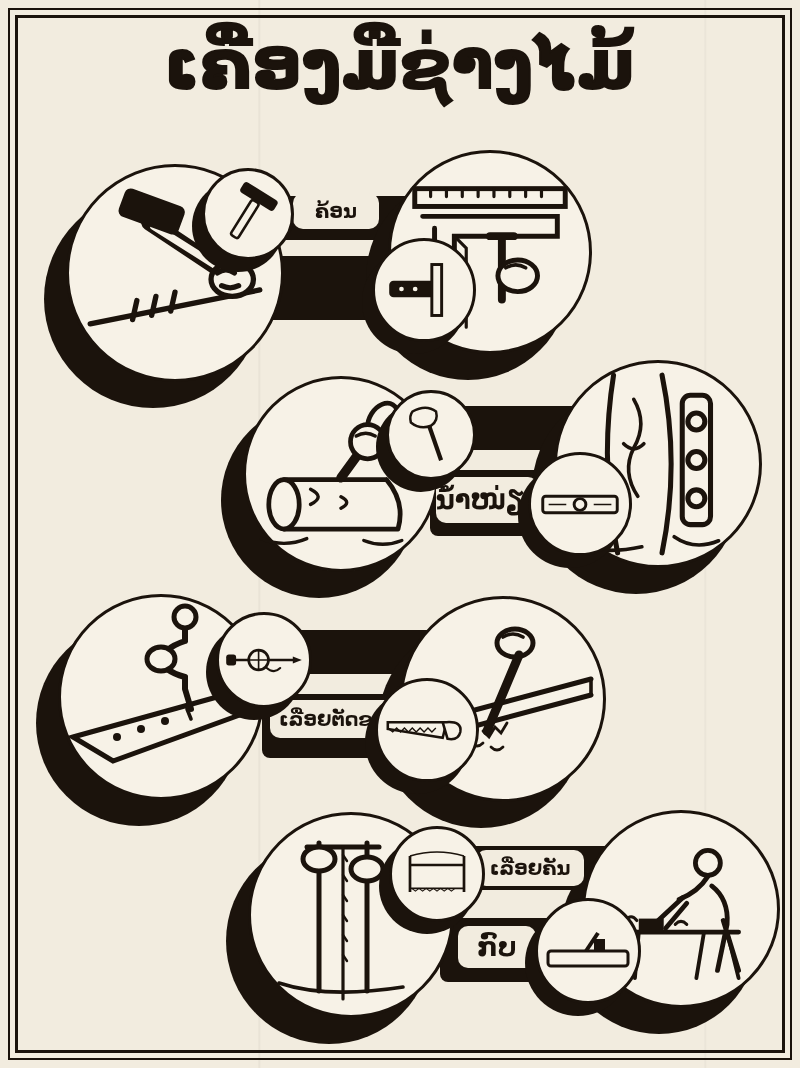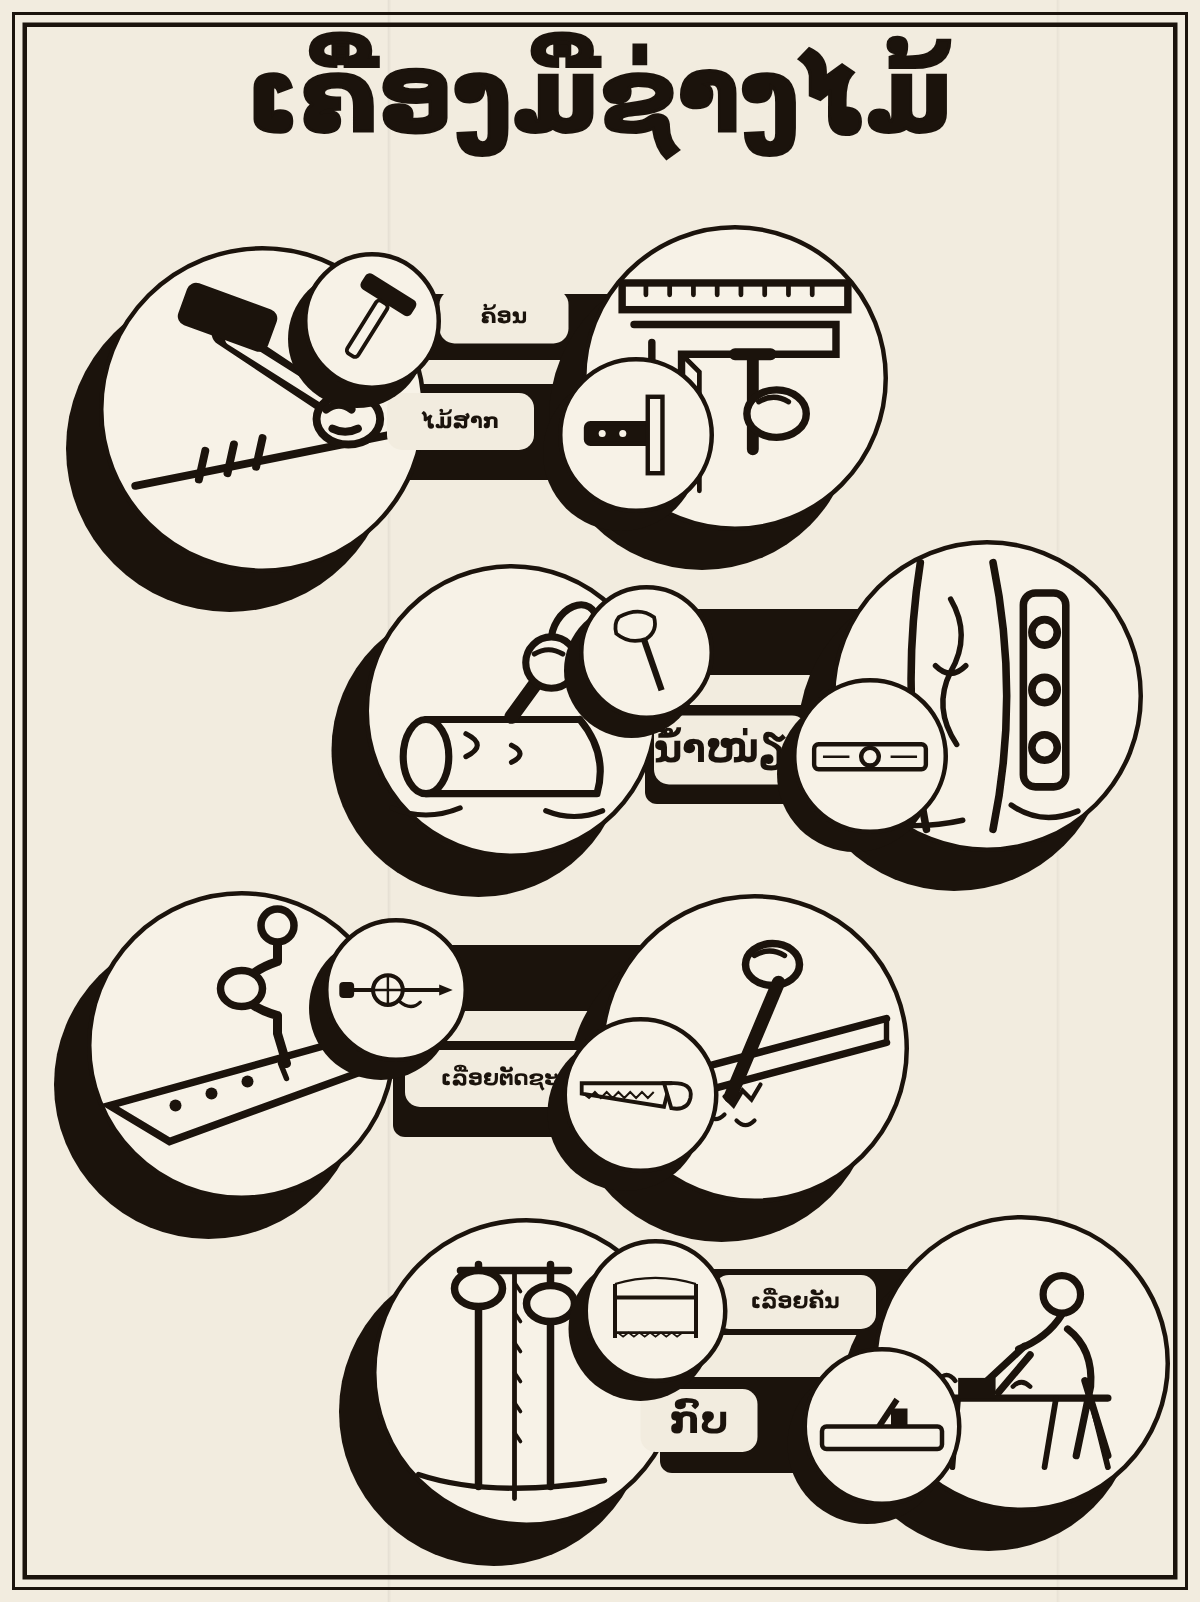--- a/index.html
+++ b/index.html
@@ -30,21 +30,21 @@
   .bar{position:absolute;background:var(--ink);border-radius:8px;z-index:1;}
   .circle{
     position:absolute;border:3px solid var(--ink);border-radius:50%;
     background:var(--paper-hi);z-index:2;box-shadow:-22px 26px 0 var(--ink);
   }
   .circle svg{width:100%;height:100%;display:block;}
   .small{z-index:4;box-shadow:-10px 12px 0 var(--ink);}
   .chip{
     position:absolute;background:var(--paper);border-radius:10px;z-index:3;
     display:flex;align-items:center;justify-content:center;
-    font-weight:700;font-size:14px;color:var(--ink);padding:2px 8px;box-sizing:border-box;
+    font-weight:700;font-size:19px;color:var(--ink);padding:2px 8px;box-sizing:border-box;
     white-space:nowrap;
   }
   .chip.big{font-size:26px;}
 </style>
 </head>
 <body>
 
 <div class="poster">
   <div class="frame-outer"></div>
   <div class="frame-inner"></div>
@@ -72,23 +72,20 @@
     <svg viewBox="0 0 100 100">
       <g transform="rotate(32 50 50)">
         <rect x="27" y="19" width="46" height="14" rx="4" fill="#1b130c"></rect>
         <rect x="45" y="33" width="10" height="48" rx="3" fill="none" stroke="#1b130c" stroke-width="3"></rect>
       </g>
     </svg>
   </div>
 
   <div class="chip" style="left:293px;top:193px;width:86px;height:36px">
     <span>ຄ້ອນ</span>
-  </div>
-  <div class="chip" style="left:258px;top:262px;width:98px;height:38px">
-    <span>ໄມ້ສາກ</span>
   </div>
 
   <div class="circle small" style="left:372px;top:238px;width:98px;height:98px">
     <svg viewBox="0 0 100 100">
       <g stroke="#1b130c" stroke-width="3" fill="#f7f2e7">
         <rect x="16" y="42" width="48" height="14" rx="3" fill="#1b130c"></rect>
         <rect x="58" y="24" width="10" height="52"></rect>
         <circle cx="27" cy="49" r="2.4" fill="#f7f2e7" stroke="none"></circle>
         <circle cx="41" cy="49" r="2.4" fill="#f7f2e7" stroke="none"></circle>
       </g>
@@ -249,21 +246,21 @@
         <path d="M20 66 H80" stroke-width="2"></path>
         <path d="M22 66 l4 3 4 -3 4 3 4 -3 4 3 4 -3 4 3 4 -3 4 3 4 -3 4 3 4 -3" stroke-width="1.2"></path>
         <path d="M20 30 q30 -9 60 0" stroke-width="1.6"></path>
       </g>
     </svg>
   </div>
 
   <div class="chip" style="left:476px;top:850px;width:108px;height:36px">
     <span>ເລື່ອຍຄັນ</span>
   </div>
-  <div class="chip big" style="left:427px;top:926px;width:78px;height:42px">
+  <div class="chip big" style="left:458px;top:926px;width:78px;height:42px">
     <span>ກົບ</span>
   </div>
 
   <div class="circle small" style="left:535px;top:898px;width:100px;height:100px">
     <svg viewBox="0 0 100 100">
       <g stroke="#1b130c" stroke-width="3" fill="#f7f2e7">
         <rect x="10" y="50" width="80" height="15" rx="3"></rect>
         <path d="M48 50 L60 32" stroke-width="4" fill="none"></path>
         <rect x="56" y="38" width="11" height="12" fill="#1b130c" stroke="none"></rect>
       </g>

